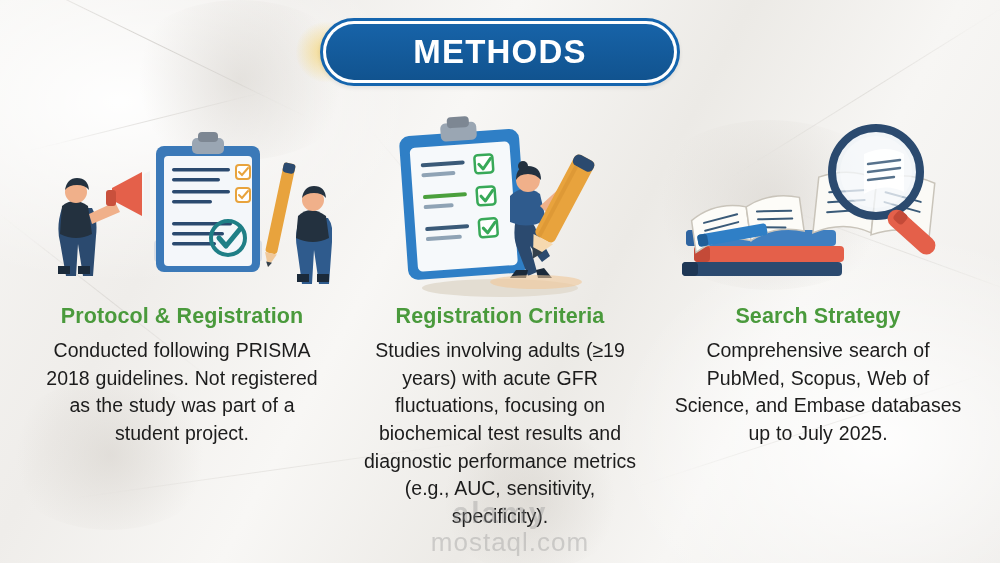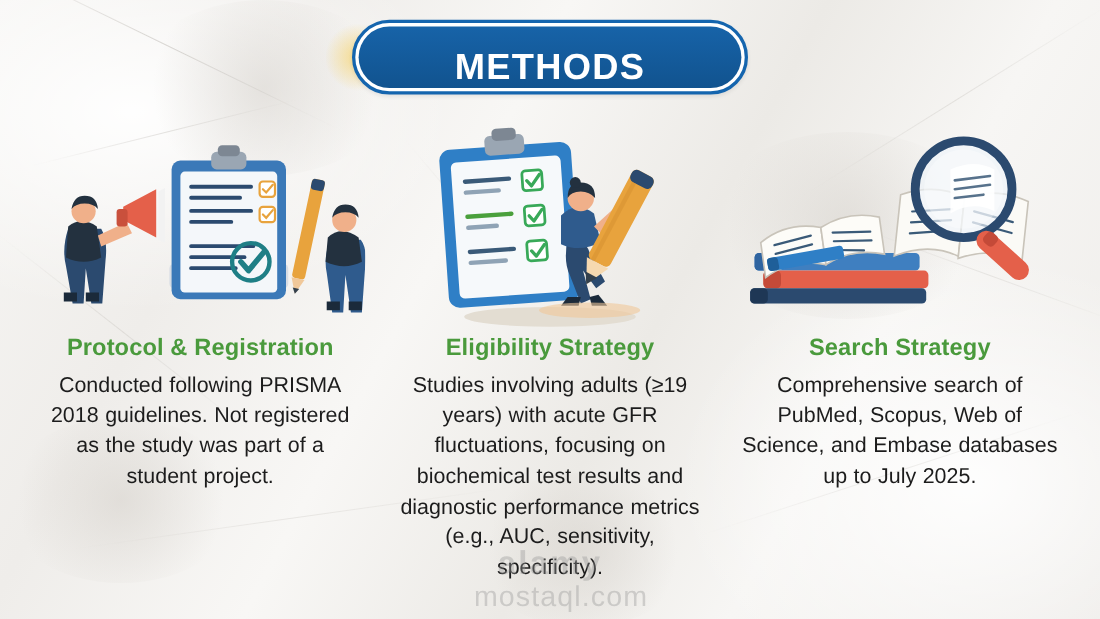--- a/index.html
+++ b/index.html
@@ -77,21 +77,21 @@
     border: 3px solid #1565ae;
     box-shadow: 0 2px 4px rgba(0,0,0,0.08);
     box-sizing: border-box;
   }
   .title-inner {
     position: absolute;
     left: 6px; right: 6px; top: 6px; bottom: 6px;
     border-radius: 28px;
     background: linear-gradient(180deg, #1763a8 0%, #11538f 100%);
     display: flex;
-    align-items: flex-end;
+    align-items: center;
     justify-content: center;
   }
   .title-text {
     color: #ffffff;
     font-size: 33px;
     font-weight: bold;
     letter-spacing: 1.2px;
   }
 
   
@@ -299,21 +299,21 @@
             <rect x="192" y="38" width="22" height="92" rx="5" fill="#e8a33d"></rect>
             <rect x="192" y="38" width="22" height="12" rx="5" fill="#2b4a6f"></rect>
             <rect x="196" y="50" width="4" height="80" fill="#d4902f" opacity=".5"></rect>
             <path d="M192 130 l11 22 l11 -22z" fill="#f6d9b0"></path>
             <path d="M197 142 l6 10 l6 -10z" fill="#33404c"></path>
           </g>
 
           <ellipse cx="186" cy="172" rx="46" ry="7" fill="#f0c89a" opacity=".6"></ellipse>
         </svg>
       </div>
-      <div class="col-title">Eligibility Strategy</div>
+      <div class="col-title">Registration Criteria</div>
       <div class="col-body">Studies involving adults (≥19 years) with acute GFR fluctuations, focusing on biochemical test results and diagnostic performance metrics (e.g., AUC, sensitivity, specificity).</div>
     </div>
 
     <div class="col col-3">
       <div class="art">
         <svg width="300" height="190" viewBox="0 0 300 190">
 
           <g>
             <rect x="18" y="120" width="150" height="16" rx="4" fill="#3f7fc0"></rect>
             <rect x="18" y="120" width="16" height="16" rx="4" fill="#2f64a0"></rect>

